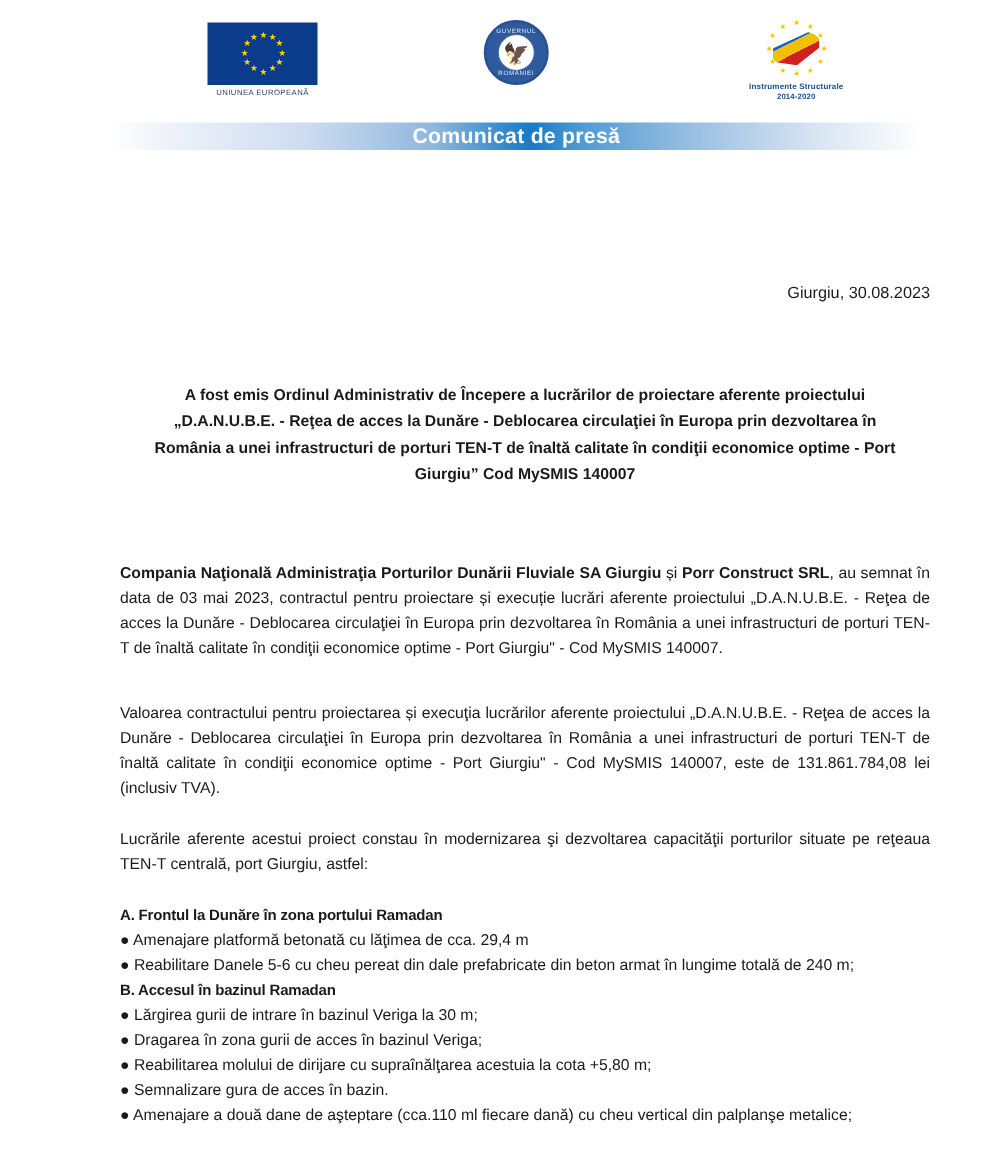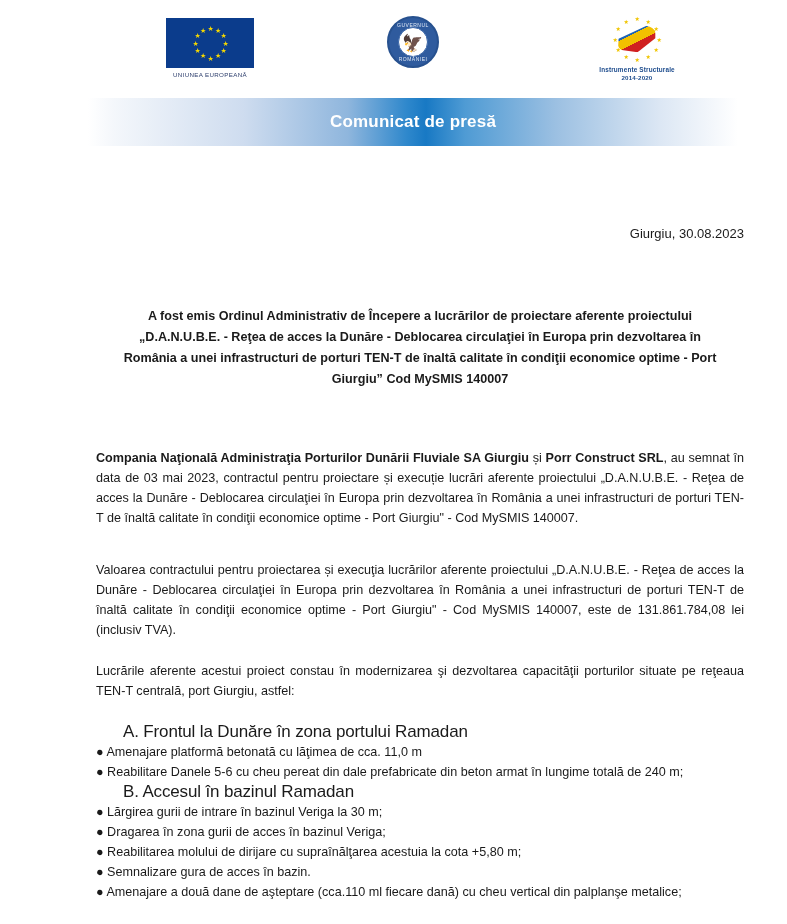--- a/index.html
+++ b/index.html
@@ -148,21 +148,21 @@
     white-space: nowrap;
   }
   .si-caption .yr { font-size: 6.2px; }
 
   
   .banner {
     position: absolute;
     left: 88px;
     top: 98px;
     width: 650px;
-    height: 48px;
+    height: 22px;
     background: linear-gradient(to right,
       #ffffff 0%,
       #f4f7fb 4%,
       #cedcef 24%,
       #8fb6dd 40%,
       #2f88cc 49%,
       #1879c4 52%,
       #4f9bd4 58%,
       #9cc0e2 72%,
       #dce7f4 88%,
@@ -203,25 +203,24 @@
   .para {
     text-align: justify;
     margin-top: 0;
     margin-bottom: 0;
   }
   .para.p1 { margin-top: 58px; }
   .para.p2 { margin-top: 32px; }
   .para.p3 { margin-top: 21px; }
   .section-head {
     margin-top: 21px;
-    font-weight: normal;
-    font-size: 17px;
+    font-weight: bold;
+    font-size: 12px;
     font-stretch: condensed;
     letter-spacing: -0.15px;
-    margin-left: 27px;
   }
   .section-head.tight { margin-top: 0; }
   .bullet {
     text-align: left;
     margin: 0;
   }
   b { font-weight: bold; }
 </style>
 </head>
 <body>
@@ -295,21 +294,21 @@
     <div class="doc-title" id="docTitle"><span>A fost emis Ordinul Administrativ de Începere a lucrărilor de proiectare aferente proiectului</span><br><span>„D.A.N.U.B.E. - Reţea de acces la Dunăre - Deblocarea circulaţiei în Europa prin dezvoltarea în</span><br><span>România a unei infrastructuri de porturi TEN-T de înaltă calitate în condiţii economice optime - Port</span><br><span>Giurgiu” Cod MySMIS 140007</span></div>
 
     <p class="para p1" id="para1"><b>Compania Naţională Administraţia Porturilor Dunării Fluviale SA Giurgiu</b><span> și </span><b>Porr Construct SRL</b><span>, au semnat în data de 03 mai 2023, contractul pentru proiectare și execuție lucrări aferente proiectului „D.A.N.U.B.E. - Reţea de acces la Dunăre - Deblocarea circulaţiei în Europa prin dezvoltarea în România a unei infrastructuri de porturi TEN-T de înaltă calitate în condiţii economice optime - Port Giurgiu" - Cod MySMIS 140007.</span></p>
 
     <p class="para p2">Valoarea contractului pentru proiectarea și execuţia lucrărilor aferente proiectului „D.A.N.U.B.E. - Reţea de acces la Dunăre - Deblocarea circulaţiei în Europa prin dezvoltarea în România a unei infrastructuri de porturi TEN-T de înaltă calitate în condiţii economice optime - Port Giurgiu" - Cod MySMIS 140007, este de 131.861.784,08 lei (inclusiv TVA).</p>
 
     <p class="para p3">Lucrările aferente acestui proiect constau în modernizarea şi dezvoltarea capacităţii porturilor situate pe reţeaua TEN-T centrală, port Giurgiu, astfel:</p>
 
     <div class="section-head">A. Frontul la Dunăre în zona portului Ramadan</div>
     <div id="bulletsA">
-        <div class="bullet">● Amenajare platformă betonată cu lăţimea de cca. 11,0 m</div>
+        <div class="bullet">● Amenajare platformă betonată cu lăţimea de cca. 29,4 m</div>
         <div class="bullet">● Reabilitare Danele 5-6 cu cheu pereat din dale prefabricate din beton armat în lungime totală de 240 m;</div>
       </div>
 
     <div class="section-head tight">B. Accesul în bazinul Ramadan</div>
     <div id="bulletsB">
         <div class="bullet">● Lărgirea gurii de intrare în bazinul Veriga la 30 m;</div>
         <div class="bullet">● Dragarea în zona gurii de acces în bazinul Veriga;</div>
         <div class="bullet">● Reabilitarea molului de dirijare cu supraînălţarea acestuia la cota +5,80 m;</div>
         <div class="bullet">● Semnalizare gura de acces în bazin.</div>
         <div class="bullet">● Amenajare a două dane de aşteptare (cca.110 ml fiecare dană) cu cheu vertical din palplanşe metalice;</div>

